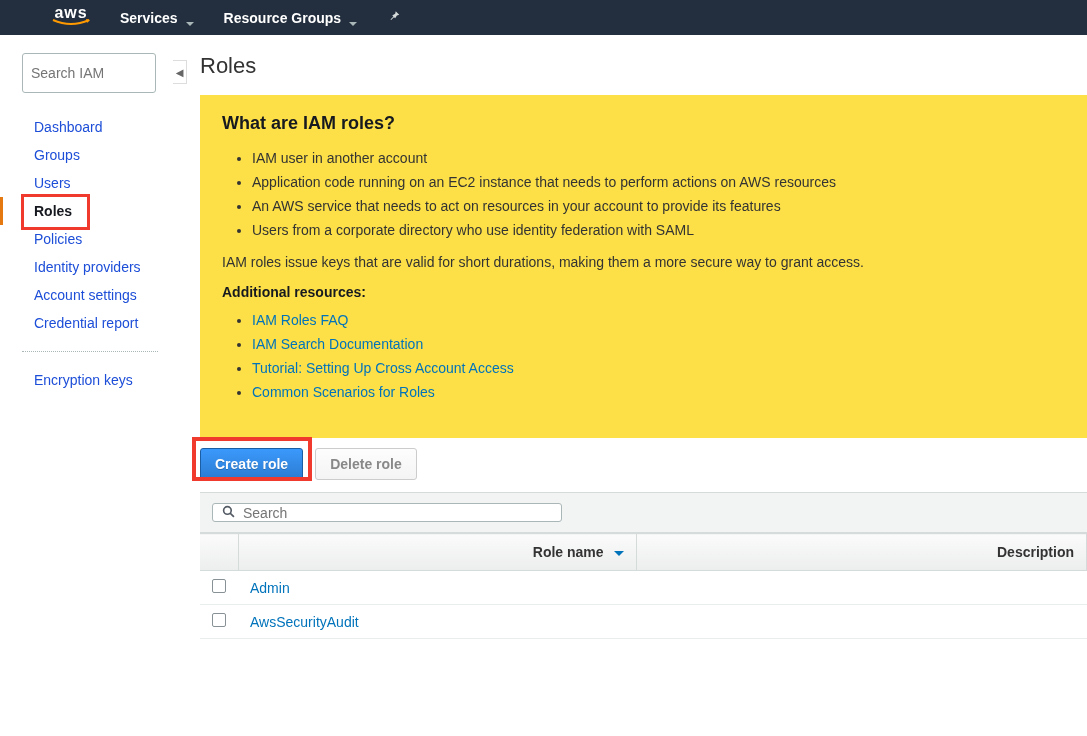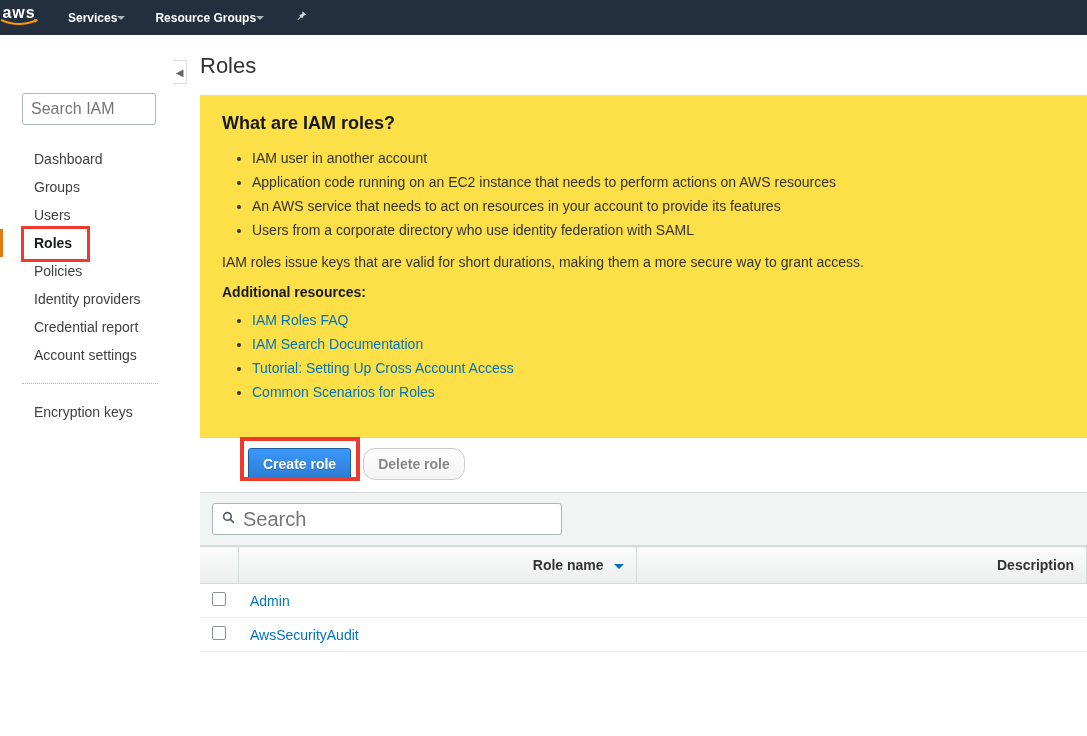--- a/index.html
+++ b/index.html
@@ -13,20 +13,21 @@
     overflow: hidden;
   }
   a { color: #0073bb; text-decoration: none; cursor: pointer; }
 
   
   .topnav {
     height: 35px;
     background: #232f3e;
     display: flex;
     align-items: center;
+    padding-left: 52px;
     color: #fff;
     gap: 30px;
   }
   .aws-logo {
     display: flex;
     flex-direction: column;
     align-items: center;
     position: relative;
     top: -2px;
   }
@@ -39,23 +40,24 @@
   }
   .aws-logo .smile {
     width: 38px;
     height: 6px;
     position: relative;
     top: -1px;
   }
   .aws-logo .smile svg { display: block; }
   .topnav-item {
     display: flex;
-    align-items: center;
-    font-weight: 700;
-    font-size: 12px;
+    align-items: flex-end;
+    gap: 8px;
+    font-weight: 700;
+    font-size: 14px;
     cursor: pointer;
   }
   .caret-down {
     width: 0; height: 0;
     border-left: 4px solid transparent;
     border-right: 4px solid transparent;
     border-top: 4px solid #aab7b8;
   }
   .pin-icon {
     color: #d5dbdb;
@@ -89,35 +91,34 @@
     font-size: 10px;
     color: #666;
     cursor: pointer;
     z-index: 2;
   }
   .search-wrap {
     padding: 0 14px 0 22px;
   }
   .search-input {
     width: 134px;
-    height: 32px;
+    height: 40px;
     padding: 4px 8px;
     border: 1px solid #aab7b8;
     border-radius: 3px;
-    font-size: 16px;
-    margin-top: 40px;
+    font-size: 14px;
   }
   .nav-list {
     list-style: none;
     margin-top: 20px;
   }
   .nav-list li {
     padding: 6px 0 6px 34px;
     cursor: pointer;
-    color: #404040;
+    color: #1d4ed8;
   }
   .nav-list li.selected {
     font-weight: 700;
     color: #16191f;
     border-left: 3px solid #e47911;
     padding-left: 31px;
   }
   .nav-list li.highlight-box {
     position: relative;
   }
@@ -174,42 +175,40 @@
   }
   .strong-text { font-weight: 700; color: #16191f; }
 
   
   .action-row {
     display: flex;
     align-items: center;
     gap: 12px;
     padding: 0 7px 12px 0;
     position: relative;
-    margin-left: 48px;
   }
   .btn {
     display: inline-block;
     padding: 7px 14px;
     border-radius: 3px;
     font-size: 14px;
     font-weight: 700;
     cursor: pointer;
     border: 1px solid;
   }
   .btn-primary {
     background: linear-gradient(#3b99fc, #2b7cd1);
     border-color: #1b5ea4;
     color: #fff;
     text-shadow: 0 1px 0 rgba(0,0,0,.2);
   }
   .btn-secondary {
     background: linear-gradient(#fdfdfd, #f4f4f4);
     border-color: #ccc;
     color: #888;
-    border-radius: 12px;
   }
   .create-highlight {
     position: absolute;
     left: -8px;
     top: -11px;
     width: 120px;
     height: 44px;
     border: 4px solid #f03a2e;
     pointer-events: none;
   }
@@ -229,25 +228,25 @@
   .table-search .icon {
     position: absolute;
     left: 10px;
     top: 50%;
     transform: translateY(-50%);
     color: #545b64;
     font-size: 13px;
   }
   .table-search input {
     width: 350px;
-    height: 32px;
+    height: 19px;
     padding: 4px 8px 4px 30px;
     border: 1px solid #aab7b8;
     border-radius: 3px;
-    font-size: 20px;
+    font-size: 14px;
     background: #fff;
   }
   table.role-table {
     width: 100%;
     border-collapse: collapse;
   }
   .role-table thead th {
     background: linear-gradient(#fbfbfb, #eceded);
     border: 1px solid #d5dbdb;
     border-left: none;
@@ -317,22 +316,22 @@
     <div class="search-wrap">
       <input class="search-input" type="text" placeholder="Search IAM" style="">
     </div>
     <ul class="nav-list">
       <li>Dashboard</li>
       <li>Groups</li>
       <li>Users</li>
       <li class="selected highlight-box">Roles</li>
       <li>Policies</li>
       <li>Identity providers</li>
+      <li>Account settings</li>
       <li>Credential report</li>
-      <li>Account settings</li>
     </ul>
     <hr class="nav-divider">
     <ul class="nav-list" style="margin-top:0">
       <li>Encryption keys</li>
     </ul>
   </div>
 
   <div class="main">
     <h1 class="page-title">Roles</h1>
 

